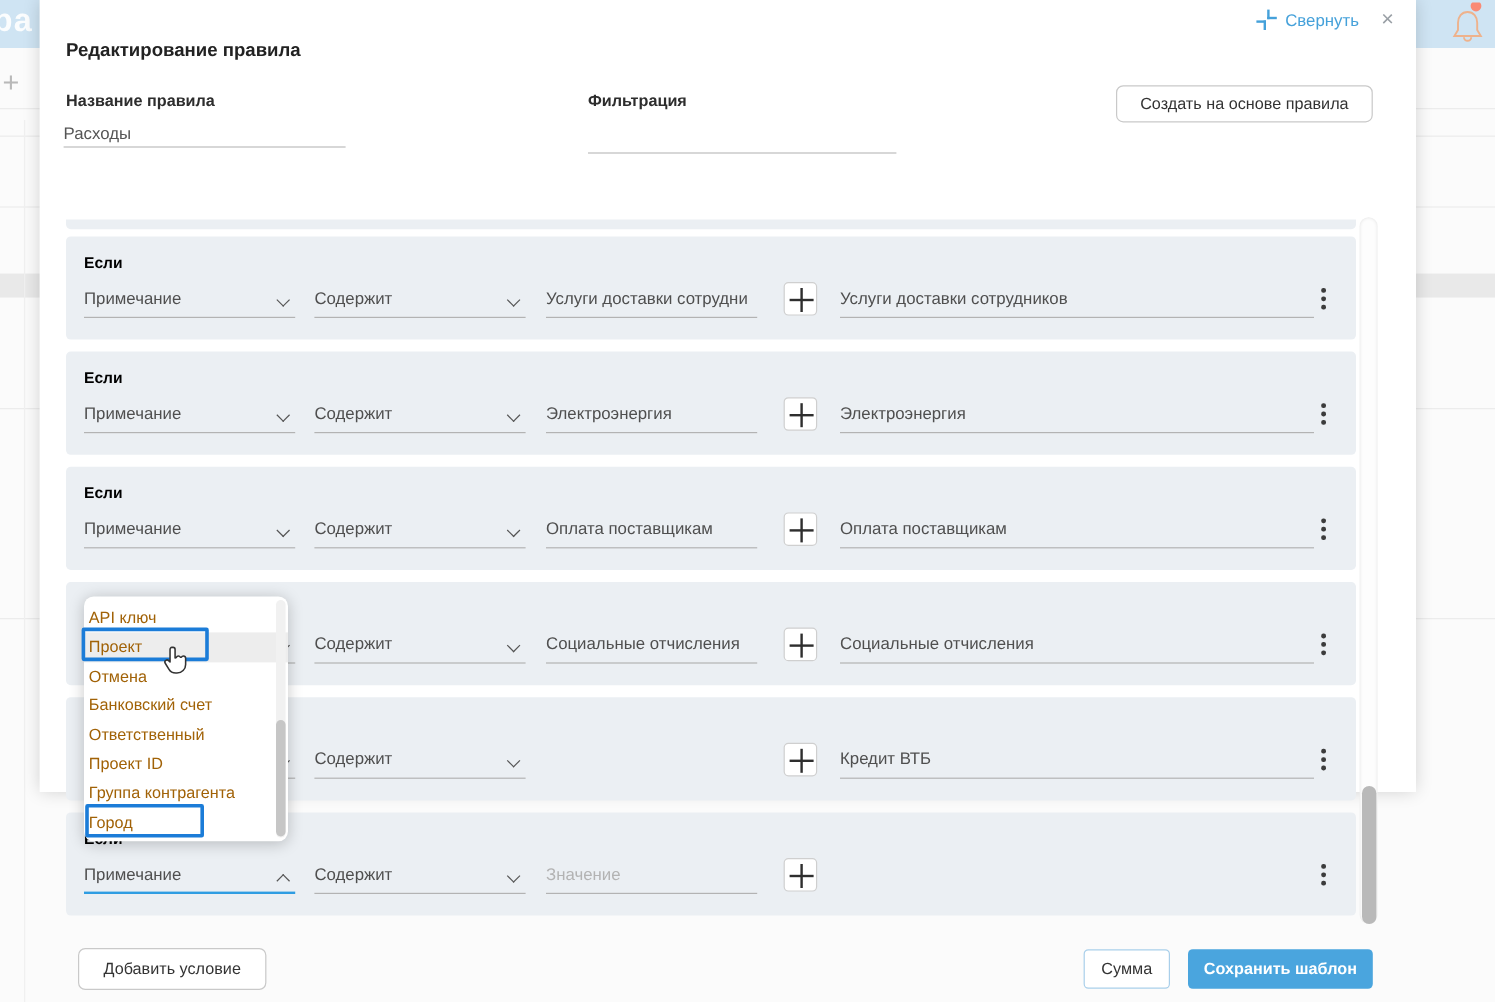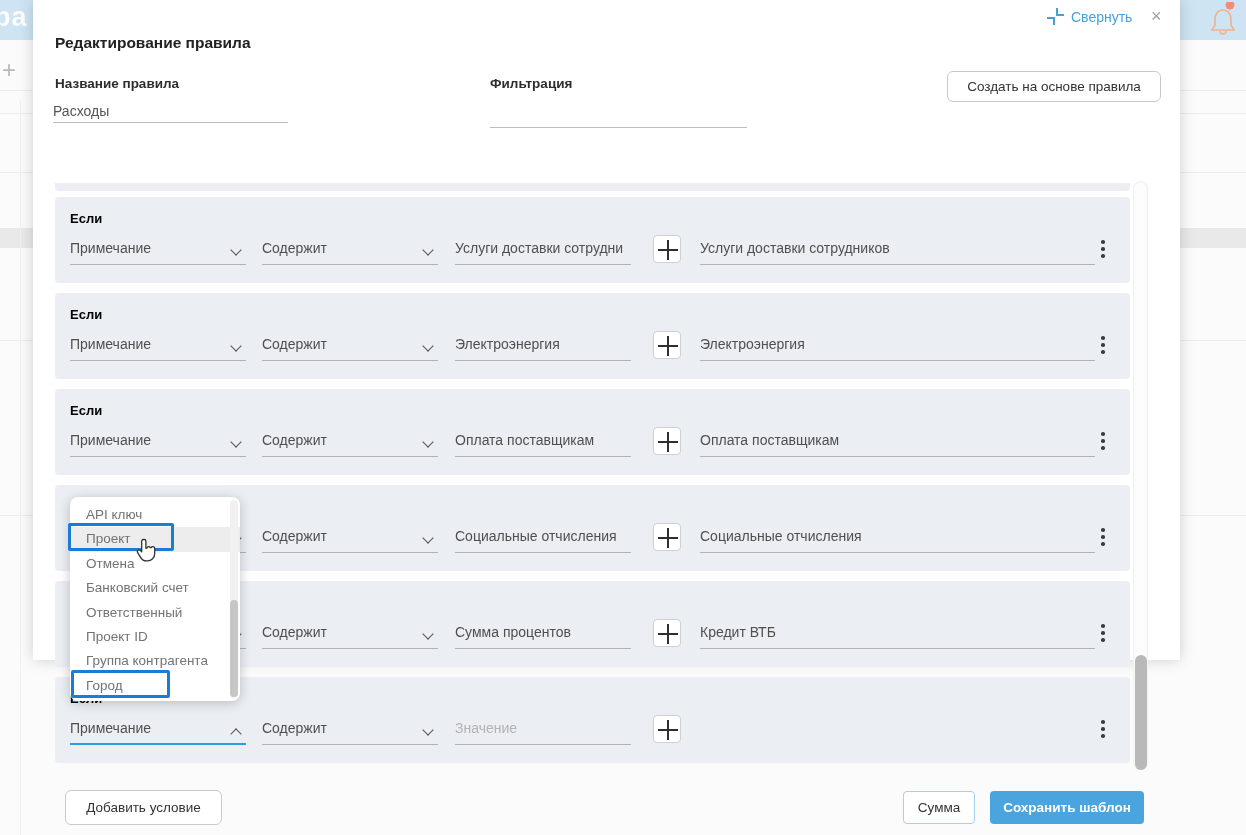--- a/index.html
+++ b/index.html
@@ -30,21 +30,21 @@
   .close-x { position:absolute; left:1118px; top:6px; font-size:18px; color:#9aa0a6; cursor:pointer; }
 
   .modal-title { position:absolute; left:22px; top:34px; font-size:15.5px; font-weight:700; color:#222; }
 
   .fld-label { position:absolute; font-size:13.5px; font-weight:700; color:#2d2d2d; }
   .fld-value { position:absolute; font-size:14px; color:#555; }
   .fld-line  { position:absolute; height:1px; background:#bdbdbd; }
 
   .create-btn { position:absolute; left:897px; top:71px; width:214px; height:31px; background:#fff;
     border:1px solid #c9c9c9; border-radius:6px; font-size:13.5px; color:#333;
-    display:flex; align-items:center; justify-content:center; cursor:pointer;margin-left:17px; }
+    display:flex; align-items:center; justify-content:center; cursor:pointer; }
 
   
   .rows-area { position:absolute; left:0; top:176px; width:1147px; height:592px; }
   .row-sliver { position:absolute; left:22px; top:7px; width:1075px; height:8px; background:#ebeff3;
     border-radius:0 0 4px 4px; }
   .cond-row { position:absolute; left:22px; width:1075px; height:86px; background:#ebeff3; border-radius:4px; }
   .if-label { position:absolute; left:15px; top:14px; font-size:13px; font-weight:700; color:#000000; }
 
   .ctl { position:absolute; top:38px; height:30px; font-size:14px; color:#4f4f4f; }
   .ctl .txt { position:absolute; left:0; top:5px; white-space:nowrap; overflow:hidden; max-width:100%; }
@@ -72,22 +72,22 @@
 
   
   .m-sb-track { position:absolute; left:1100px; top:181px; width:15px; height:589px;
     background:#fdfdfd; border-radius:8px; box-shadow:inset 0 0 3px rgba(0,0,0,.12); z-index:12; }
   .m-sb-thumb { position:absolute; left:1101.5px; top:655px; width:12px; height:115px;
     background:#b9b9b9; border-radius:6px; z-index:13; }
 
   
   .dd-panel { position:absolute; left:37px; top:497px; width:170px; height:204px; background:#fff;
     border-radius:8px; box-shadow:0 2px 12px rgba(0,0,0,.22); z-index:20; padding-top:6px; }
-  .dd-item { position:relative; height:24.4px; line-height:24.4px; padding-left:16px;
-    font-size:13.5px; color:#737373; cursor:pointer; white-space:nowrap; }
+  .dd-item { position:relative; height:24.4px; line-height:24.4px; padding-left:4px;
+    font-size:13.5px; color:#a16207; cursor:pointer; white-space:nowrap; }
   .dd-item.hovered { background:#ededed; }
   .dd-sb-track { position:absolute; right:2px; top:3px; width:8px; height:198px; background:#f1f1f1;
     border-radius:4px; }
   .dd-sb-thumb { position:absolute; right:2px; top:103px; width:8px; height:97px; background:#c6c6c6;
     border-radius:4px; }
   .hl-rect { position:absolute; border:3px solid #1b7cd8; border-radius:2px; z-index:21; pointer-events:none; }
   .hl-proekt { left:35px; top:523px; width:106px; height:28px; }
   .hl-gorod  { left:38px; top:670px; width:99px; height:28px; }
   .cursor-ico { position:absolute; left:103px; top:538px; z-index:22; }
 
@@ -281,24 +281,20 @@
       <div class="ctl sel1">
         <span class="txt">Примечание</span>
         <span class="chev"></span>
           <span class="uline"></span>
       </div>
       <div class="ctl sel2">
         <span class="txt">Содержит</span>
         <span class="chev"></span>
           <span class="uline"></span>
       </div>
-      <div class="ctl inp1">
-        <span class="txt">Сумма процентов</span>
-          <span class="uline"></span>
-      </div>
       <div class="plus-btn">
           <i class="ph1"></i>
           <i class="ph2"></i>
         </div>
       <div class="ctl inp2">
         <span class="txt">Кредит ВТБ</span>
           <span class="uline"></span>
       </div>
       <div class="kebab">
           <i></i>

